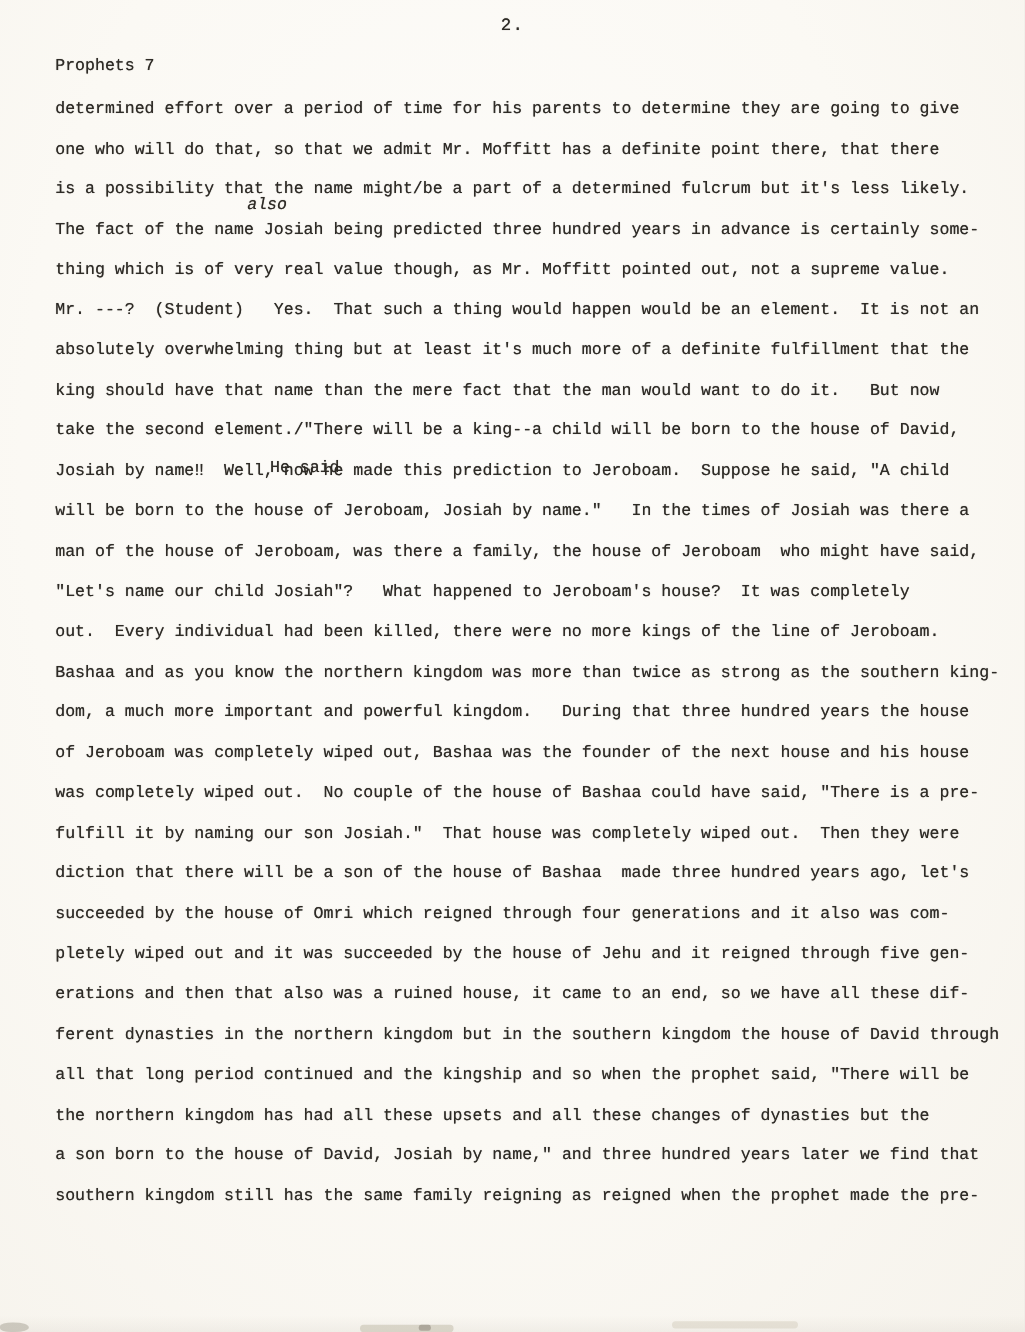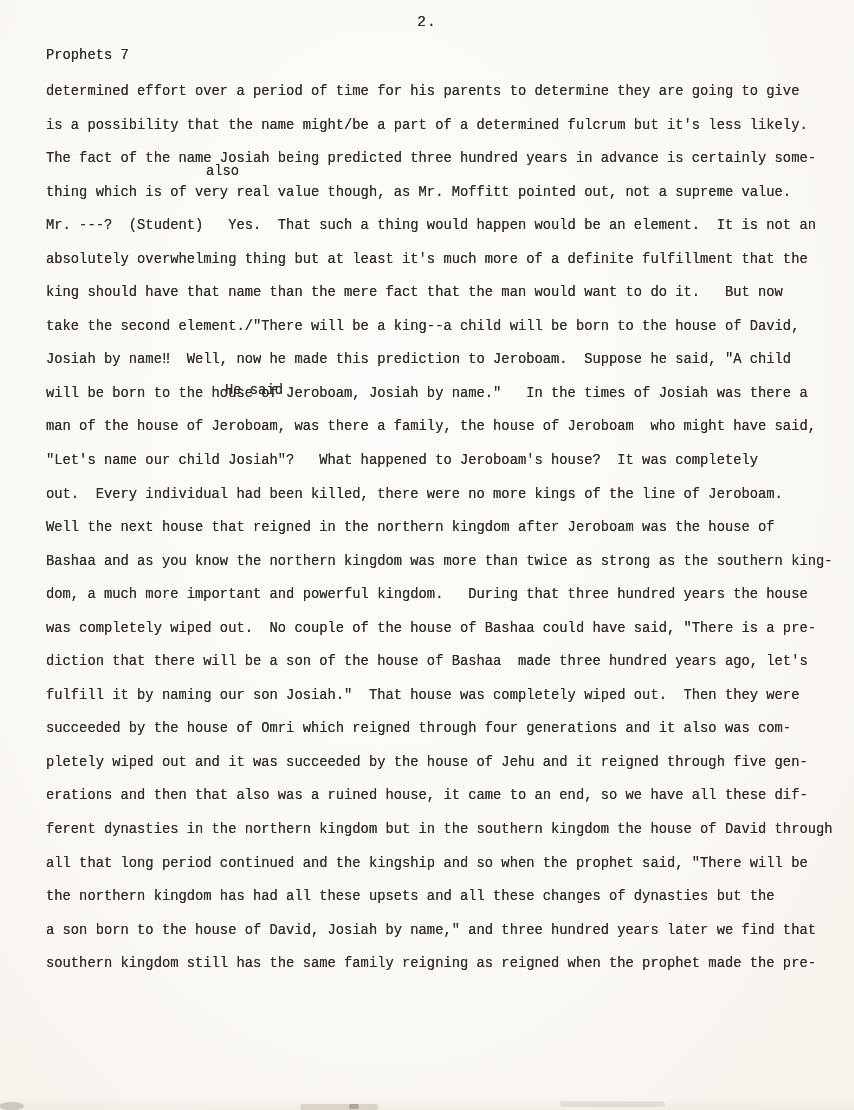--- a/index.html
+++ b/index.html
@@ -49,21 +49,21 @@
     height: 33.55px;
     text-shadow: 0 0 0.6px rgba(40,38,34,0.75);
   }
   .insertion {
     position: absolute;
     font-size: 13.8px;
     line-height: 14px;
     white-space: pre;
     text-shadow: 0 0 0.6px rgba(40,38,34,0.75);
   }
-  .ins-also   { top: 165px; left: 206px; }
+  .ins-also   { top: 165px; left: 206px; font-style: italic; }
   .ins-hesaid { top: 384px; left: 225px; }
   .smudge {
     position: absolute;
     pointer-events: none;
   }
   .smudge-a {
     left: 0; top: 1102px; width: 24px; height: 8px;
     background: #b5b0a5; opacity: .65; border-radius: 45% 55% 50% 40%;
   }
   .smudge-b {
@@ -92,38 +92,39 @@
 
   <div class="pageno">2.</div>
 
   <div class="header">Prophets 7</div>
 
   <span class="insertion ins-also">also</span>
   <span class="insertion ins-hesaid">He said</span>
 
   <div class="text-block">
     <div class="line">determined effort over a period of time for his parents to determine they are going to give</div>
+    <div class="line">one who will do that, so that we admit Mr. Moffitt has a definite point there, that there</div>
     <div class="line">is a possibility that the name might/be a part of a determined fulcrum but it's less likely.</div>
     <div class="line">The fact of the name Josiah being predicted three hundred years in advance is certainly some-</div>
     <div class="line">thing which is of very real value though, as Mr. Moffitt pointed out, not a supreme value.</div>
     <div class="line">Mr. ---?  (Student)   Yes.  That such a thing would happen would be an element.  It is not an</div>
     <div class="line">absolutely overwhelming thing but at least it's much more of a definite fulfillment that the</div>
     <div class="line">king should have that name than the mere fact that the man would want to do it.   But now</div>
     <div class="line">take the second element./"There will be a king--a child will be born to the house of David,</div>
     <div class="line">Josiah by name‼  Well, now he made this prediction to Jeroboam.  Suppose he said, "A child</div>
     <div class="line">will be born to the house of Jeroboam, Josiah by name."   In the times of Josiah was there a</div>
     <div class="line">man of the house of Jeroboam, was there a family, the house of Jeroboam  who might have said,</div>
     <div class="line">"Let's name our child Josiah"?   What happened to Jeroboam's house?  It was completely</div>
     <div class="line">out.  Every individual had been killed, there were no more kings of the line of Jeroboam.</div>
-    <div class="line">Well the next house that reigned in the northern kingdom after Jeroboam was the house of</div>
     <div class="line">Bashaa and as you know the northern kingdom was more than twice as strong as the southern king-</div>
     <div class="line">dom, a much more important and powerful kingdom.   During that three hundred years the house</div>
+    <div class="line">of Jeroboam was completely wiped out, Bashaa was the founder of the next house and his house</div>
     <div class="line">was completely wiped out.  No couple of the house of Bashaa could have said, "There is a pre-</div>
+    <div class="line">fulfill it by naming our son Josiah."  That house was completely wiped out.  Then they were</div>
     <div class="line">diction that there will be a son of the house of Bashaa  made three hundred years ago, let's</div>
-    <div class="line">fulfill it by naming our son Josiah."  That house was completely wiped out.  Then they were</div>
     <div class="line">succeeded by the house of Omri which reigned through four generations and it also was com-</div>
     <div class="line">pletely wiped out and it was succeeded by the house of Jehu and it reigned through five gen-</div>
     <div class="line">erations and then that also was a ruined house, it came to an end, so we have all these dif-</div>
     <div class="line">ferent dynasties in the northern kingdom but in the southern kingdom the house of David through</div>
     <div class="line">all that long period continued and the kingship and so when the prophet said, "There will be</div>
     <div class="line">the northern kingdom has had all these upsets and all these changes of dynasties but the</div>
     <div class="line">a son born to the house of David, Josiah by name," and three hundred years later we find that</div>
     <div class="line">southern kingdom still has the same family reigning as reigned when the prophet made the pre-</div>
   </div>
 

